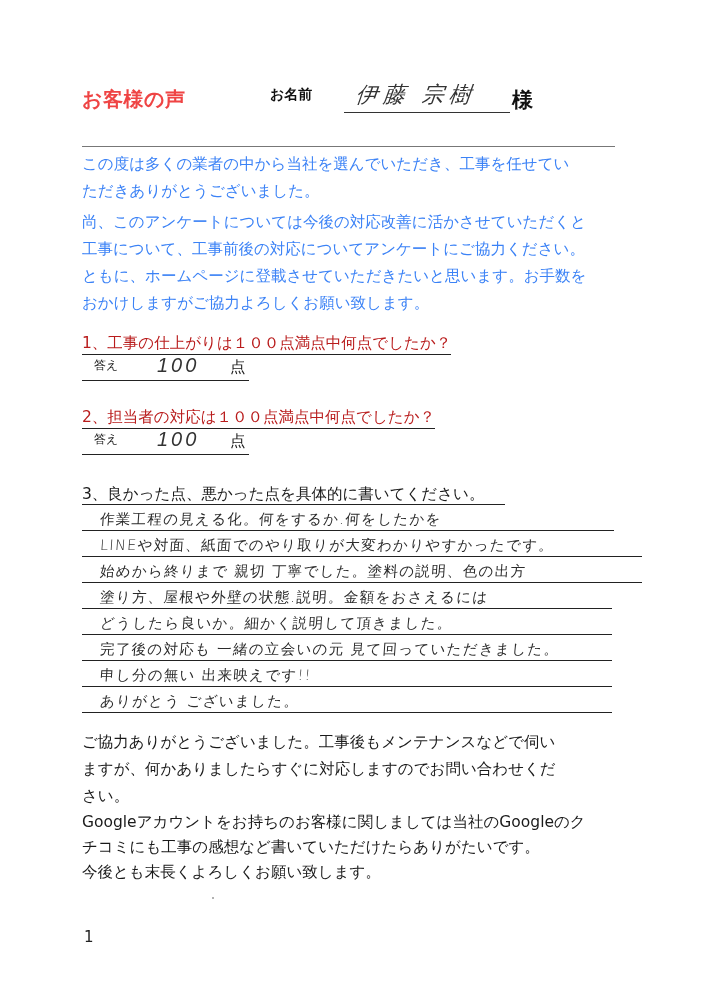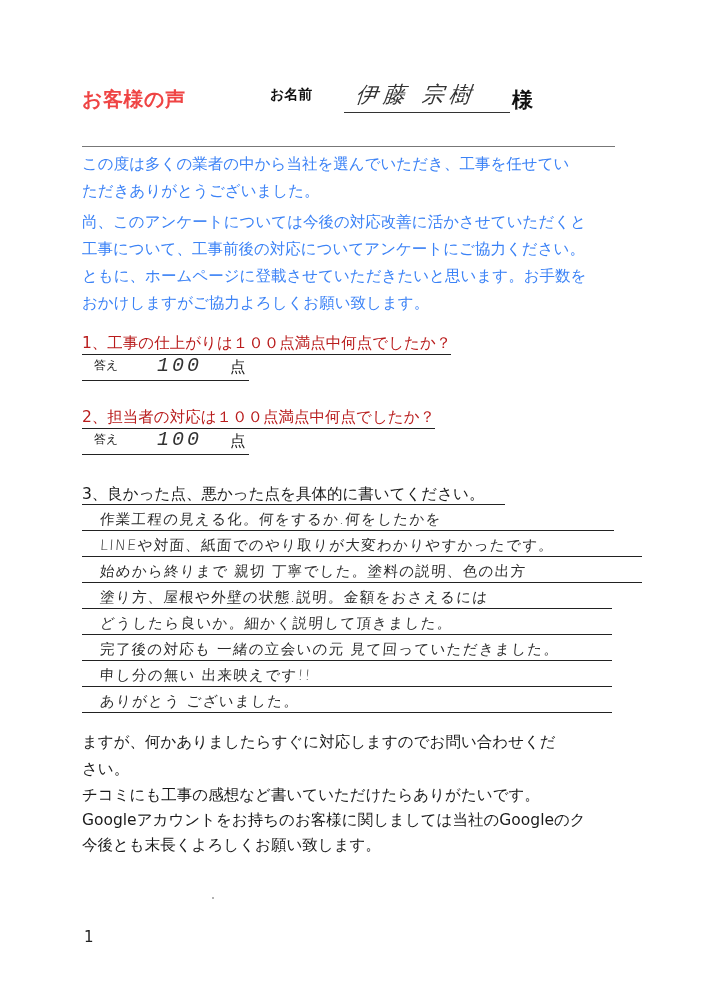--- a/index.html
+++ b/index.html
@@ -110,21 +110,21 @@
     .answer-label {
       position: absolute;
       left: 12px;
       top: 1px;
       font-size: 12px;
     }
     .answer-value {
       position: absolute;
       left: 75px;
       top: -2px;
-      font-family: Liberation Mono, monospace;
+      font-family: Liberation Sans, sans-serif;
       font-style: italic;
       font-size: 20px;
       color: #333;
       letter-spacing: 3px;
       font-weight: 300;
     }
     .answer-unit {
       position: absolute;
       left: 148px;
       top: 1px;
@@ -264,25 +264,26 @@
   <div class="hw-line">
     <span class="hw-text">申し分の無い 出来映えです!!</span>
   </div>
   <div class="hw-line">
     <span class="hw-text">ありがとう ございました。</span>
   </div>
 </div>
 
 <div class="closing">
   <div>
+    <p>ご協力ありがとうございました。工事後もメンテナンスなどで伺い</p>
     <p>ますが、何かありましたらすぐに対応しますのでお問い合わせくだ</p>
     <p>さい。</p>
   </div>
   <div class="tight">
+    <p>Googleアカウントをお持ちのお客様に関しましては当社のGoogleのク</p>
     <p>チコミにも工事の感想など書いていただけたらありがたいです。</p>
-    <p>Googleアカウントをお持ちのお客様に関しましては当社のGoogleのク</p>
     <p>今後とも末長くよろしくお願い致します。</p>
   </div>
 </div>
 
 <div class="stray-dot"></div>
 
 <div class="page-number">1</div>
 
 </body></html>

